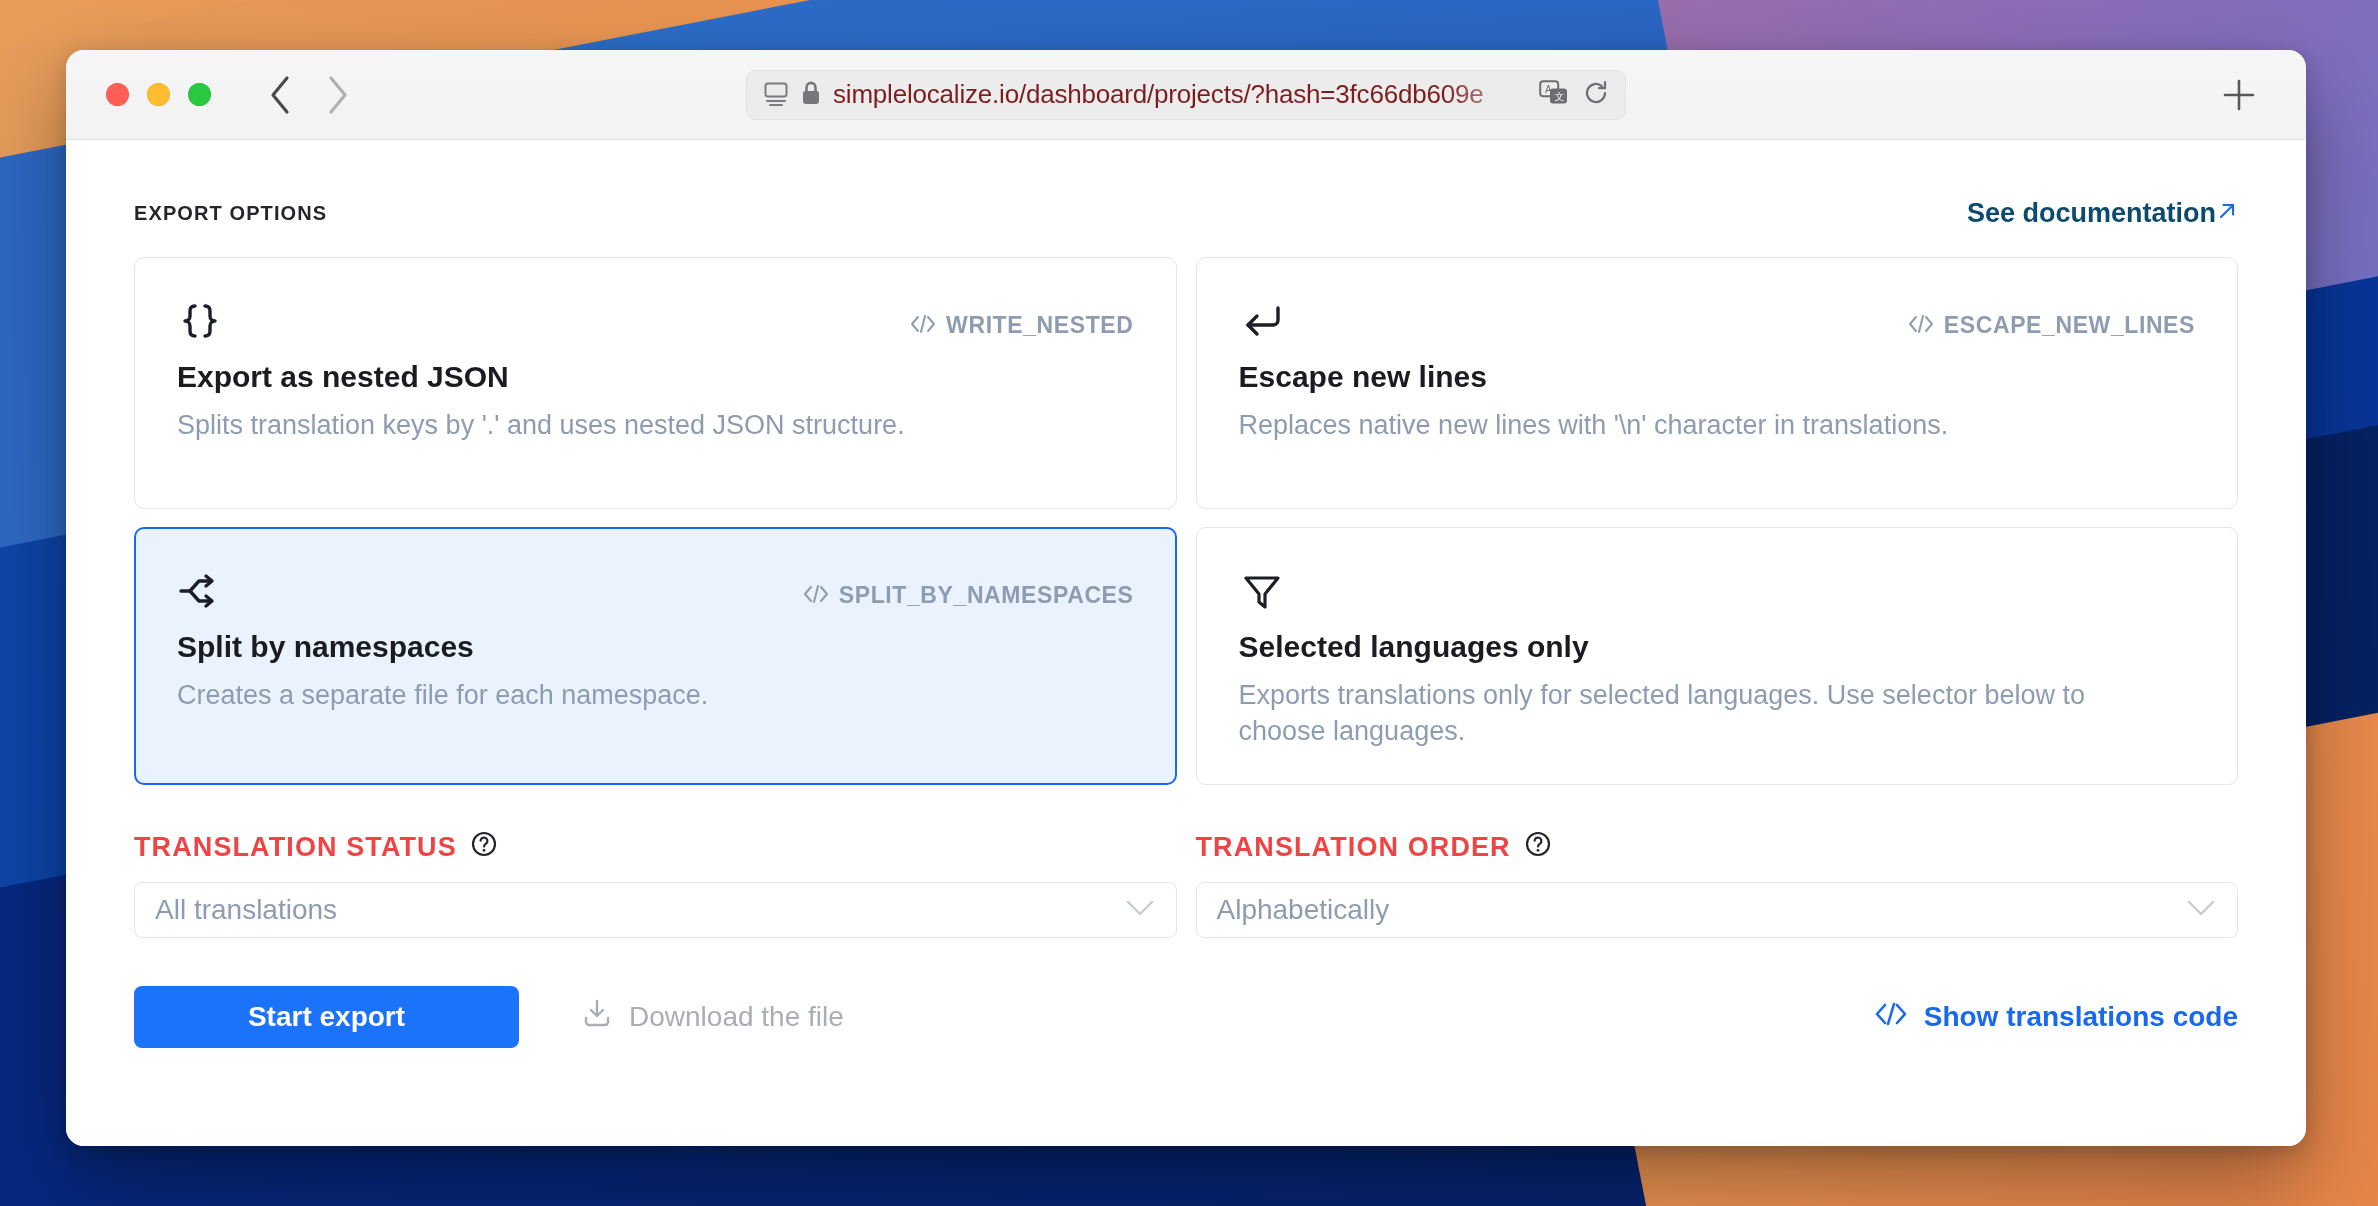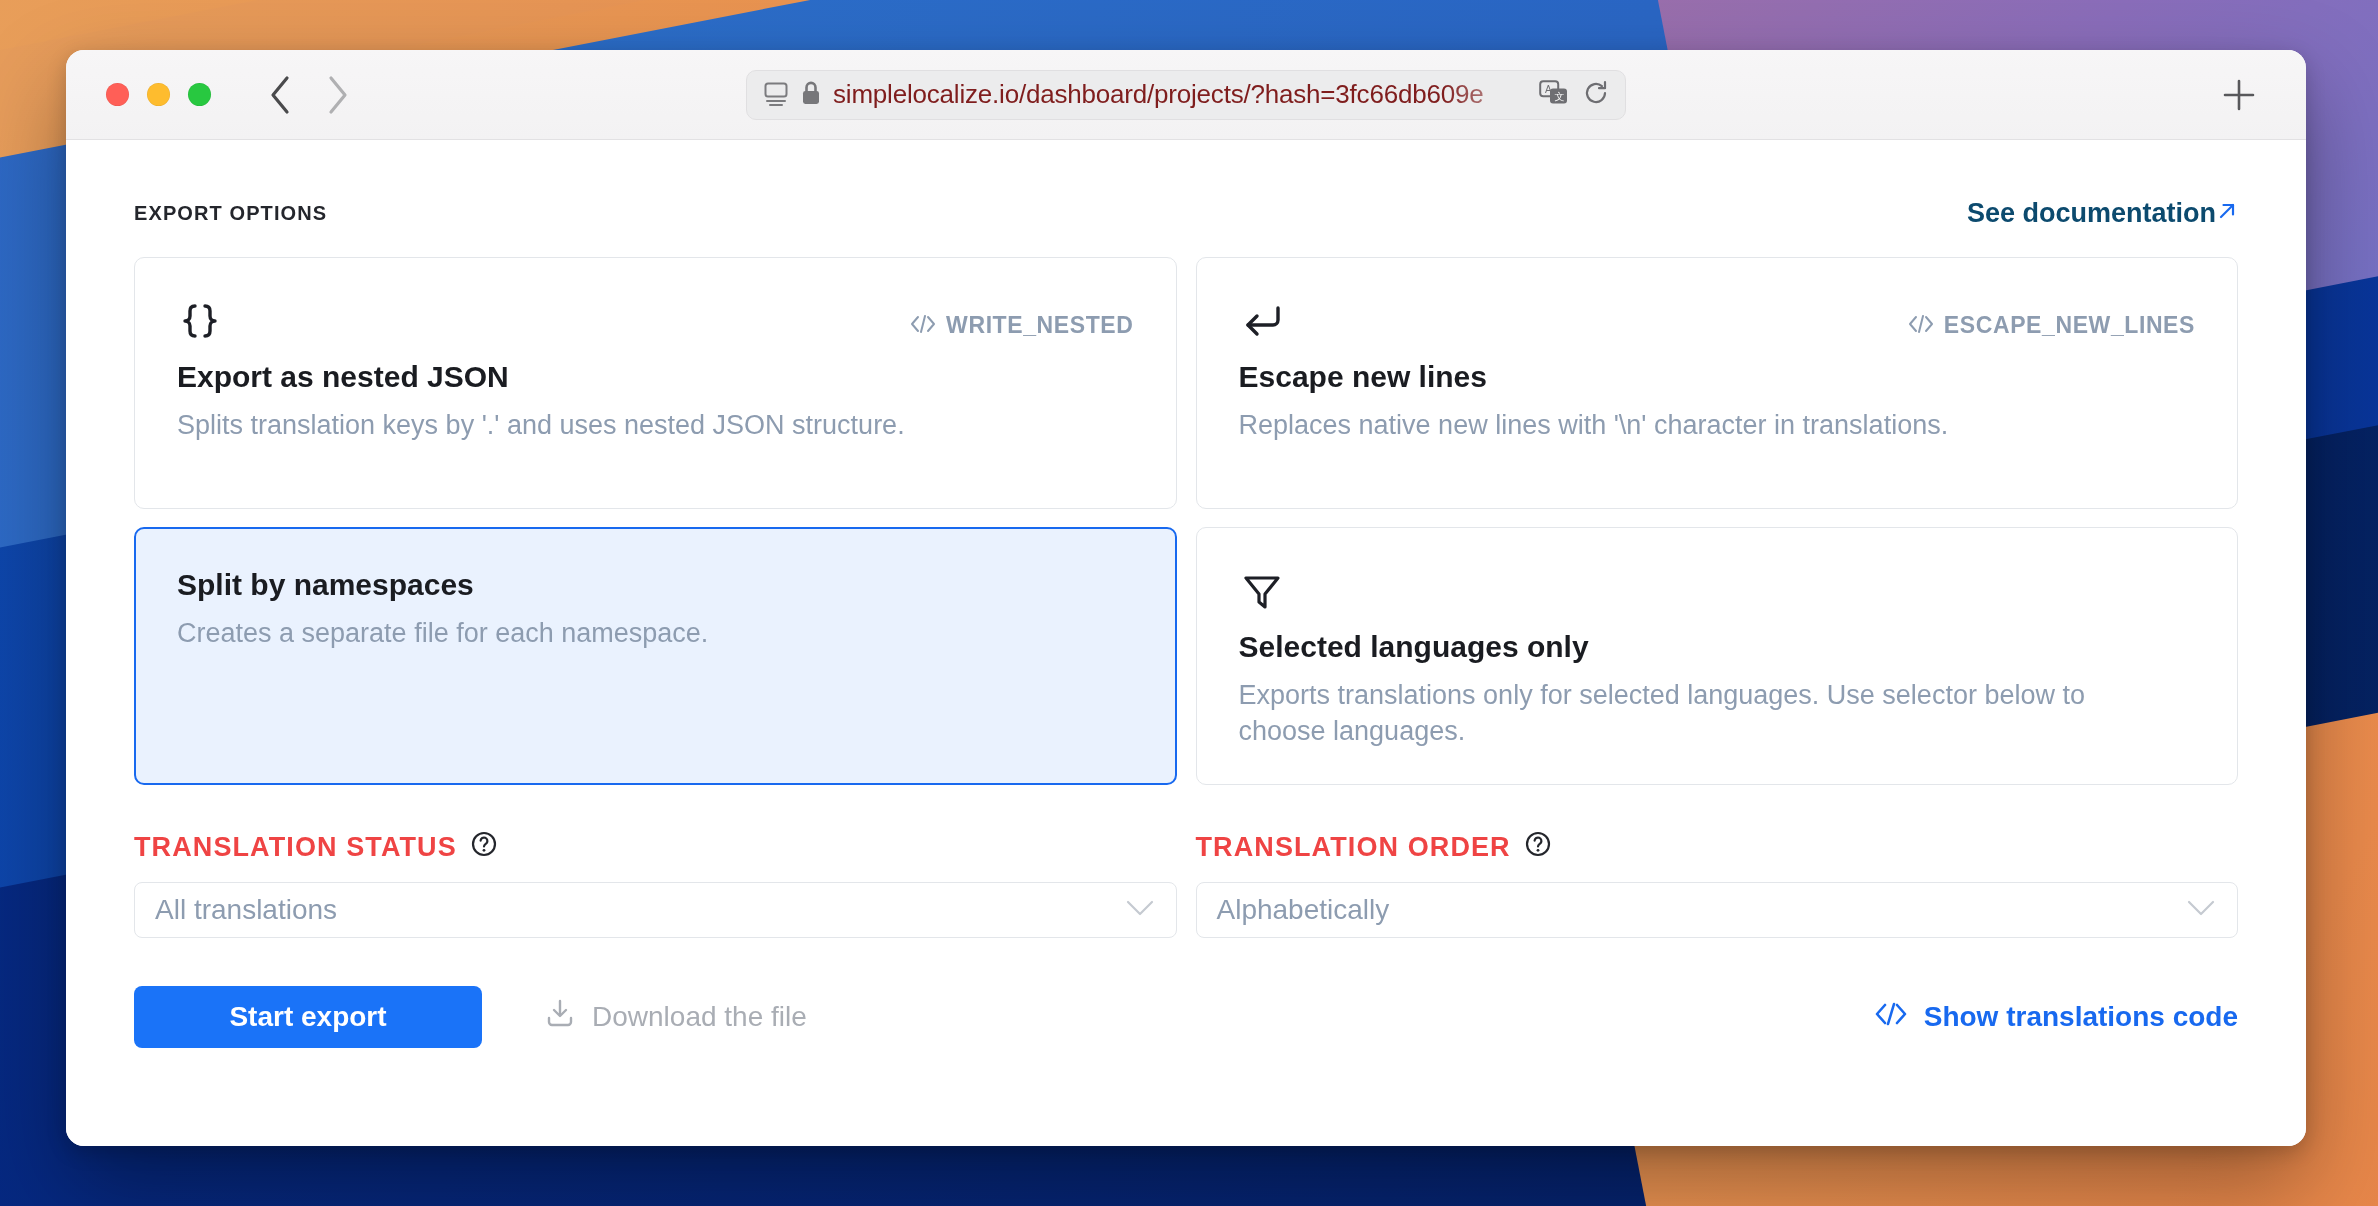--- a/index.html
+++ b/index.html
@@ -277,21 +277,21 @@
     margin-top: 48px;
   }
   .btn-primary {
     background: #1a73f8;
     color: #fff;
     font-size: 28px;
     font-weight: 700;
     border: none;
     border-radius: 8px;
     height: 62px;
-    width: 348px;
+    width: 385px;
     cursor: default;
     font-family: "Liberation Sans", sans-serif;
   }
   .btn-ghost {
     display: flex;
     align-items: center;
     gap: 16px;
     margin-left: 62px;
     color: #a9adb4;
     font-size: 28px;
@@ -441,20 +441,40 @@
                   </svg>
                 </span>
                 <span>ESCAPE_NEW_LINES</span>
               </span>
             </div>
             <div class="card-title">Escape new lines</div>
             <div class="card-desc">Replaces native new lines with '\n' character in translations.</div>
           </div>
 
           <div class="option-card selected">
+            <div class="card-top">
+              <span class="card-icon">
+                <svg width="46" height="46" viewBox="0 0 46 46" fill="none">
+                  <path d="M4 23h9l9-10h12" stroke="#1d1f26" stroke-width="3.4" stroke-linecap="round" stroke-linejoin="round" fill="none"></path>
+                  <path d="M13 23l9 10h12" stroke="#1d1f26" stroke-width="3.4" stroke-linecap="round" stroke-linejoin="round" fill="none"></path>
+                  <path d="M29 8l6 5-6 5" stroke="#1d1f26" stroke-width="3.4" stroke-linecap="round" stroke-linejoin="round" fill="none"></path>
+                  <path d="M29 28l6 5-6 5" stroke="#1d1f26" stroke-width="3.4" stroke-linecap="round" stroke-linejoin="round" fill="none"></path>
+                </svg>
+              </span>
+              <span class="code-badge">
+                <span>
+                  <svg width="26" height="18" viewBox="0 0 26 18" fill="none">
+                    <path d="M8 2L2 9l6 7" stroke="#8d9cb0" stroke-width="2" stroke-linecap="round" stroke-linejoin="round"></path>
+                    <path d="M18 2l6 7-6 7" stroke="#8d9cb0" stroke-width="2" stroke-linecap="round" stroke-linejoin="round"></path>
+                    <path d="M15 1l-4 16" stroke="#8d9cb0" stroke-width="2" stroke-linecap="round"></path>
+                  </svg>
+                </span>
+                <span>SPLIT_BY_NAMESPACES</span>
+              </span>
+            </div>
             <div class="card-title">Split by namespaces</div>
             <div class="card-desc">Creates a separate file for each namespace.</div>
           </div>
 
           <div class="option-card">
             <div class="card-top">
               <span class="card-icon">
                 <svg width="46" height="46" viewBox="0 0 46 46" fill="none">
                   <path d="M7 10h32L26 26v13l-6-5V26L7 10z" stroke="#1d1f26" stroke-width="3.2" stroke-linecap="round" stroke-linejoin="round" fill="none"></path>
                 </svg>

